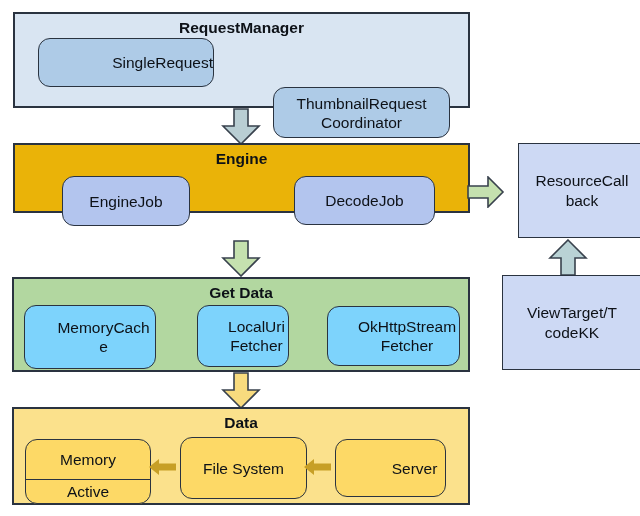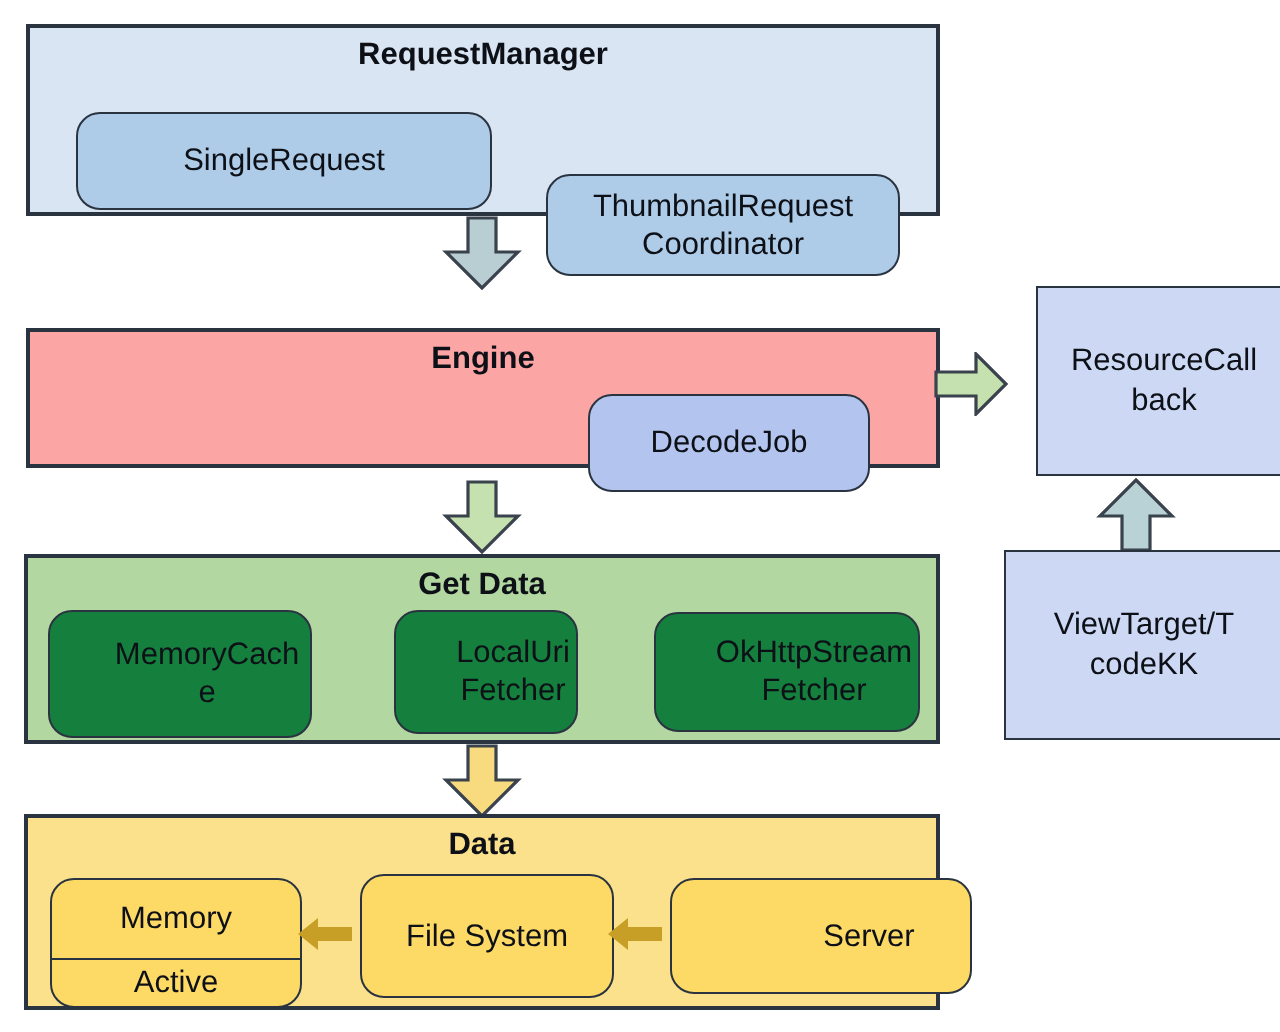--- a/index.html
+++ b/index.html
@@ -14,38 +14,38 @@
     display:flex; flex-direction:column; align-items:center; justify-content:center;
     font-size:15.5px; line-height:19px; text-align:center;
   }
   .sidebox {
     position:absolute; box-sizing:border-box; border:1.5px solid #2a3340; background:#cdd9f4;
     display:flex; flex-direction:column; align-items:center; justify-content:center;
     font-size:15.5px; line-height:20px; text-align:center;
   }
   
   #layer-rm     { left:13px; top:12px;  width:457px; height:96px; background:#d9e5f2; }
-  #layer-engine { left:13px; top:143px; width:457px; height:70px; background:#fca5a5;margin-top:21px; }
+  #layer-engine { left:13px; top:143px; width:457px; height:70px; background:#eab308; }
   #layer-get    { left:12px; top:277px; width:458px; height:95px; background:#b2d7a0; }
   #layer-data   { left:12px; top:407px; width:458px; height:98px; background:#fbe18c; }
   
   .blue-node   { background:#aecbe7; }
   .blue-node2  { background:#b3c5ee; }
-  .green-node  { background:#15803d;padding-left:27px; }
+  .green-node  { background:#7dd3fc;padding-left:27px; }
   .yellow-node { background:#fdd966; }
-  #node-sr   { left:23px;  top:42px; width:208px; height:49px; }
+  #node-sr   { left:23px;  top:24px; width:176px; height:49px;align-items:flex-end; }
   #node-trc  { left:258px; top:33px; width:177px; height:51px;margin-top:40px; }
   #node-ej   { left:47px;  top:31px; width:128px; height:50px; }
   #node-dj   { left:279px; top:31px; width:141px; height:49px; }
   #node-mc   { left:10px;  top:26px; width:132px; height:64px; }
   #node-luf  { left:183px; top:26px; width:92px;  height:62px; }
   #node-ohsf { left:313px; top:27px; width:133px; height:60px; }
   #node-mem  { left:11px;  top:30px; width:126px; height:65px; padding:0; }
   #node-fs   { left:166px; top:28px; width:127px; height:62px; }
-  #node-srv  { left:321px; top:30px; width:151px; height:58px;padding-left:48px; }
+  #node-srv  { left:321px; top:30px; width:111px; height:58px;padding-left:48px; }
   
   #node-mem .mem-top    { flex:1; width:100%; display:flex; align-items:center; justify-content:center; }
   #node-mem .mem-bottom { height:23px; width:100%; border-top:1.5px solid #2a3340;
                           display:flex; align-items:center; justify-content:center; }
   
   #box-rc { left:502px; top:143px; width:128px; height:95px;margin-left:16px; }
   #box-vt { left:502px; top:275px; width:140px; height:95px; }
   
   .arrow { position:absolute; }
   #arrow-rm-engine   { left:221px; top:108px; }
@@ -74,20 +74,23 @@
       <span>Coordinator</span>
     </div>
   </section>
 
   <svg class="arrow" id="arrow-rm-engine" width="40" height="37" viewBox="0 0 40 37">
     <polygon points="13,1 27,1 27,18 38,18 20,36 2,18 13,18" fill="#b9ced3" stroke="#39424d" stroke-width="1.6"></polygon>
   </svg>
 
   <section class="container" id="layer-engine">
     <div class="layer-title">Engine</div>
+    <div class="node blue-node2" id="node-ej">
+      <span>EngineJob</span>
+    </div>
     <div class="node blue-node2" id="node-dj">
       <span>DecodeJob</span>
     </div>
   </section>
 
   <svg class="arrow" id="arrow-engine-rc" width="38" height="32" viewBox="0 0 38 32">
     <polygon points="1,10 21,10 21,1 36,16 21,31 21,22 1,22" fill="#c5e1af" stroke="#39424d" stroke-width="1.6"></polygon>
   </svg>
 
   <div class="sidebox" id="box-rc">

